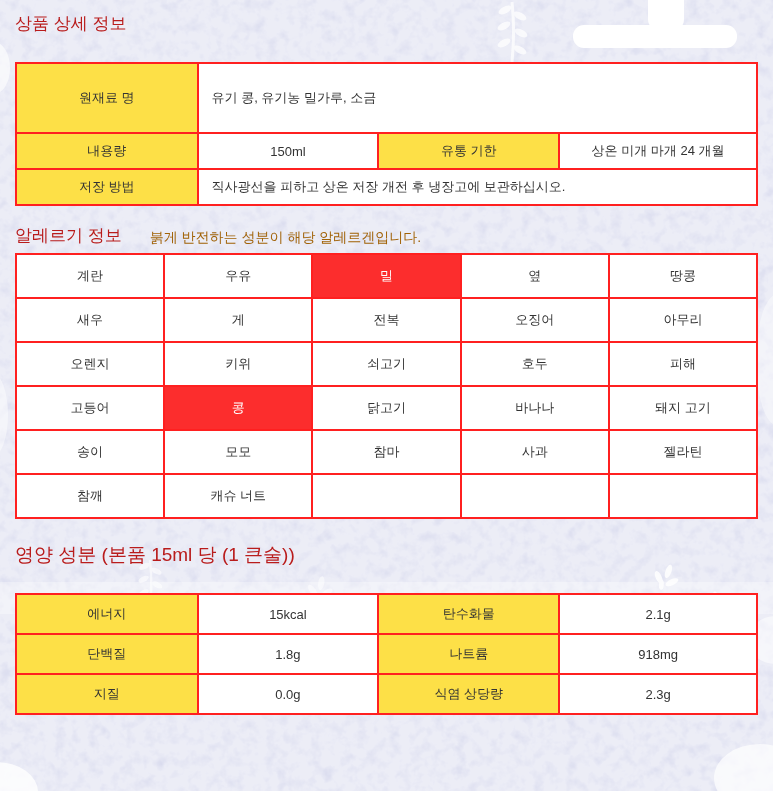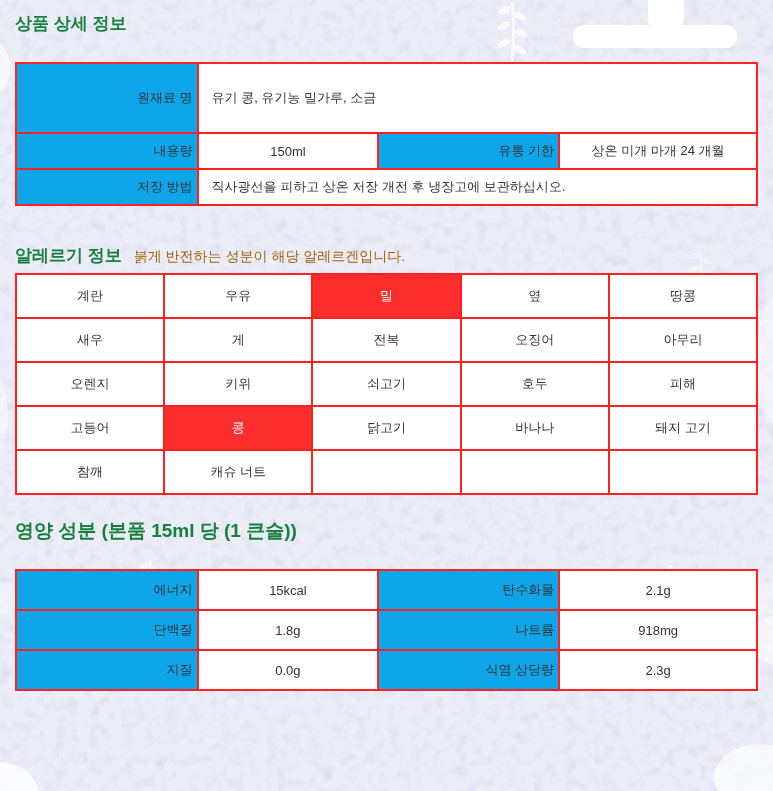--- a/index.html
+++ b/index.html
@@ -6,37 +6,37 @@
   body{
     width:773px;height:791px;
     position:relative;overflow:hidden;
     background:#d9dbee;
     font-family:"Liberation Sans","DejaVu Sans",sans-serif;
     color:#333;
   }
   .bg{position:absolute;left:0;top:0;z-index:0;}
   .page{position:relative;z-index:1;padding:0 15px;}
 
-  h2.sec{font-size:17px;line-height:20px;font-weight:bold;color:#15803d;margin:0;}
+  h2.sec{font-size:17px;line-height:20px;font-weight:normal;color:#b91c1c;margin:0;}
   #title-product{margin-top:14px;}
-  .allergy-head{margin-top:40px;display:flex;align-items:center;gap:12px;}
+  .allergy-head{margin-top:20px;display:flex;align-items:flex-end;gap:28px;}
   .allergy-head .sub{font-size:14px;line-height:16px;color:#a16207;padding-bottom:1px;}
   #title-nutrition{margin-top:23px;font-size:19px;line-height:26px;}
 
   table.tbl{
     border-collapse:collapse;table-layout:fixed;
     width:743px;background:#ffffff;
   }
   .tbl td,.tbl th{
     border:2px solid #ff2020;
     font-size:13px;font-weight:normal;color:#333;
     text-align:center;vertical-align:middle;
     padding:0 4px;overflow:hidden;
   }
-  .tbl th.lbl{background:#0ea5e9;text-align:right;}
+  .tbl th.lbl{background:#fde047;}
   .tbl td.left{text-align:left;padding-left:13px;}
   .tbl td.hit{background:#fc2d2d;color:#ffffff;}
 
   #product-table{margin-top:28px;}
   #product-table tr.r-tall{height:70px;}
   #product-table tr.r-std{height:36px;}
 
   #allergy-table{margin-top:7px;padding-left:43px;}
   #allergy-table tr{height:44px;}
 
@@ -161,20 +161,27 @@
       <td>피해</td>
     </tr>
     <tr>
       <td>고등어</td>
       <td class="hit">콩</td>
       <td>닭고기</td>
       <td>바나나</td>
       <td>돼지 고기</td>
     </tr>
     <tr>
+      <td>송이</td>
+      <td>모모</td>
+      <td>참마</td>
+      <td>사과</td>
+      <td>젤라틴</td>
+    </tr>
+    <tr>
       <td>참깨</td>
       <td>캐슈 너트</td>
       <td></td>
       <td></td>
       <td></td>
     </tr>
   </tbody>
     </table>
 
   <h2 class="sec" id="title-nutrition">영양 성분 (본품 15ml 당 (1 큰술))</h2>

